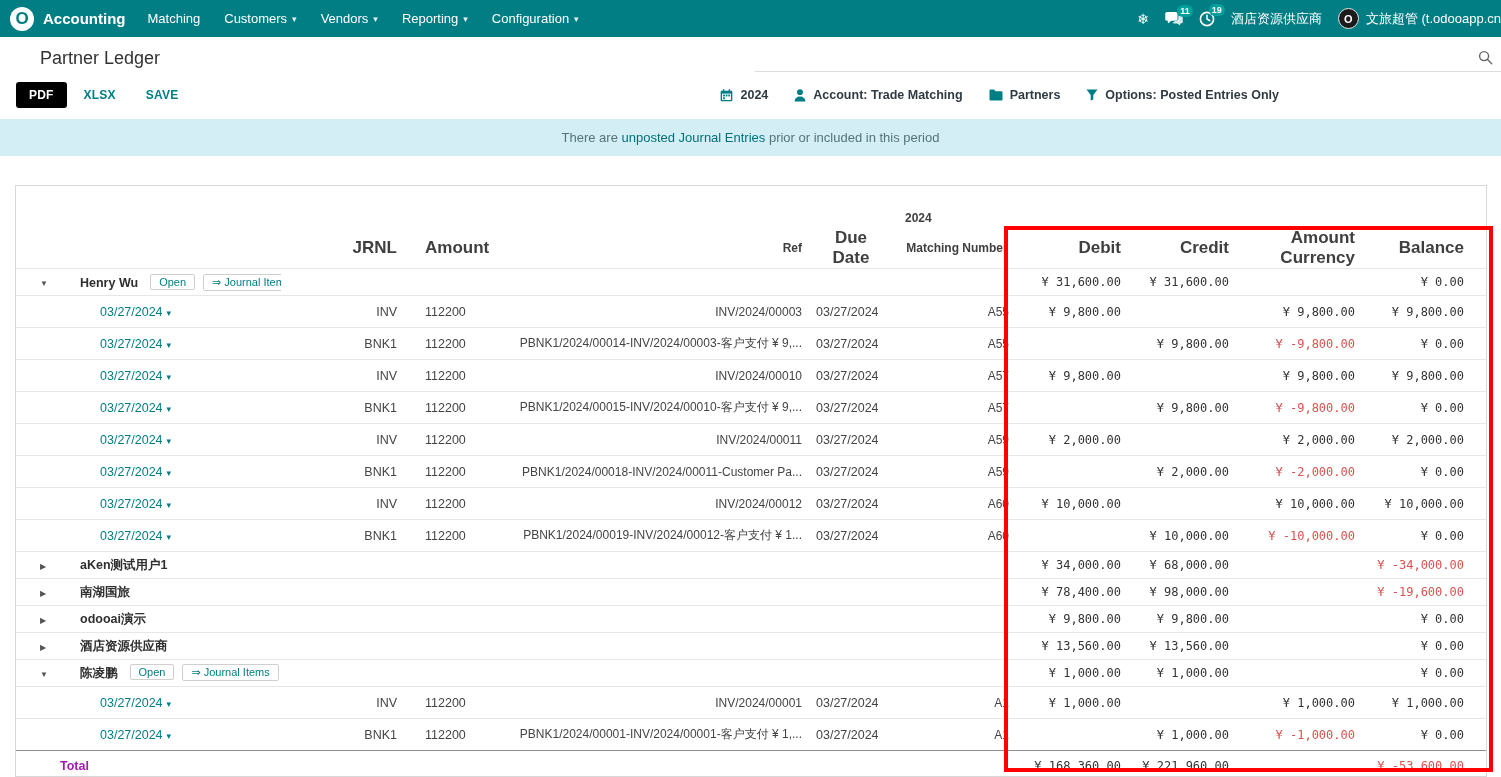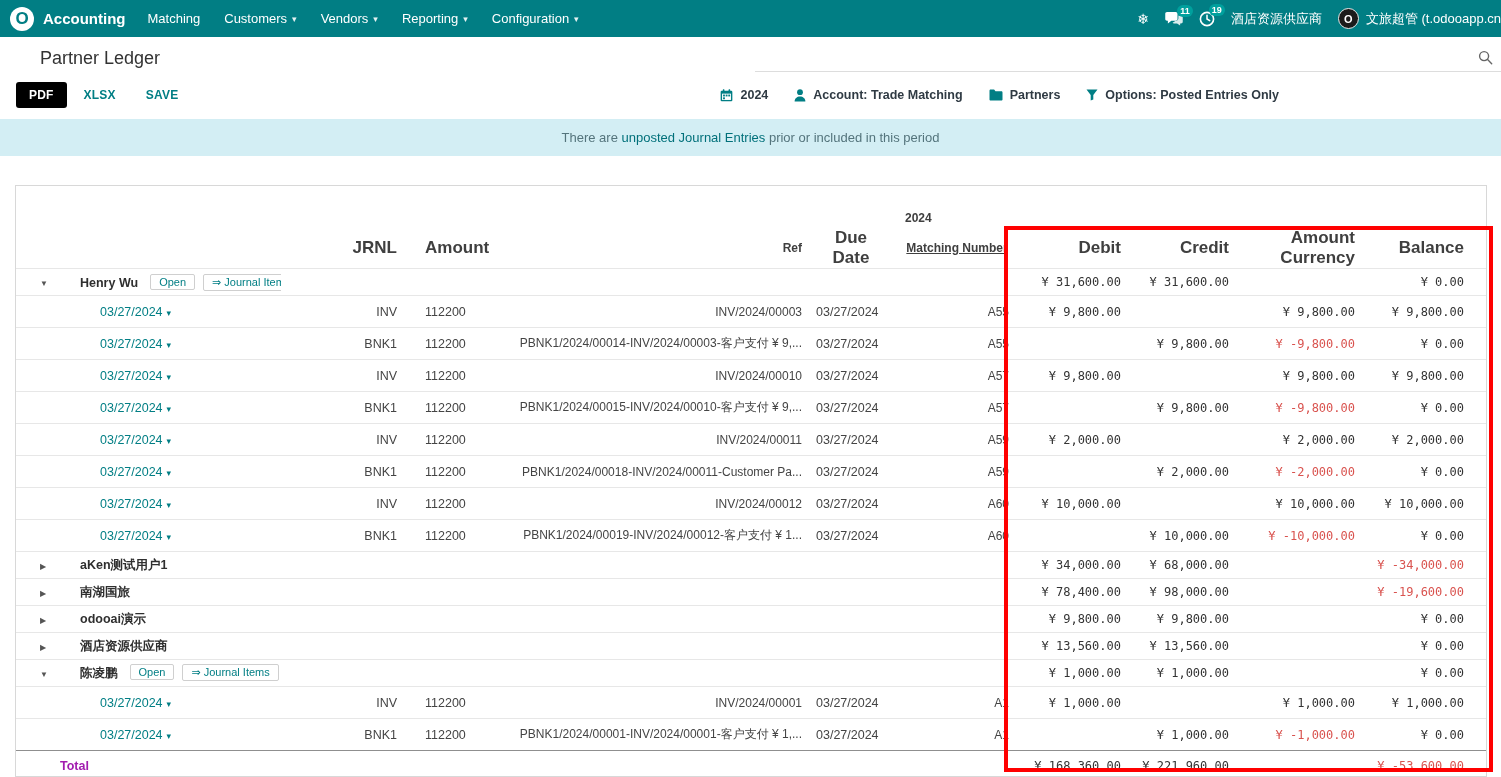--- a/index.html
+++ b/index.html
@@ -60,21 +60,21 @@
   tr.line-row td { height:32px; }
   tr.partner-row td { height:27px; }
   tr.total-row { border-top:1px solid #8f8f8f; }
   tr.total-row td { height:30px; }
 
   .c-jrnl  { text-align:right; padding-right:4px; }
   .c-acc   { text-align:left;  padding-left:24px; }
   .c-ref   { text-align:right; padding-right:14px; white-space:nowrap; overflow:hidden; font-size:12px; }
   .c-due   { padding-right:15px; }
   .c-match { text-align:right; padding-right:4px; font-size:12px; }
-  tr.head-row .c-match { text-align:center; padding-right:0;text-decoration:underline; }
+  tr.head-row .c-match { text-align:center; padding-right:0; }
   .num, .num-h { text-align:right; }
   .num { font-family:"DejaVu Sans Mono", monospace; font-size:12px; color:#333; white-space:nowrap; }
   .c-debit  { padding-right:4px; }
   .c-credit { padding-right:6px; }
   .c-amt    { padding-right:10px; }
   .c-bal    { padding-right:22px; }
   .neg { color:#d9534f; }
 
   .caret { font-size:8px; color:#555; cursor:pointer; padding-left:24px; display:inline-block; }
   .c-label { white-space:nowrap; overflow:hidden; }

